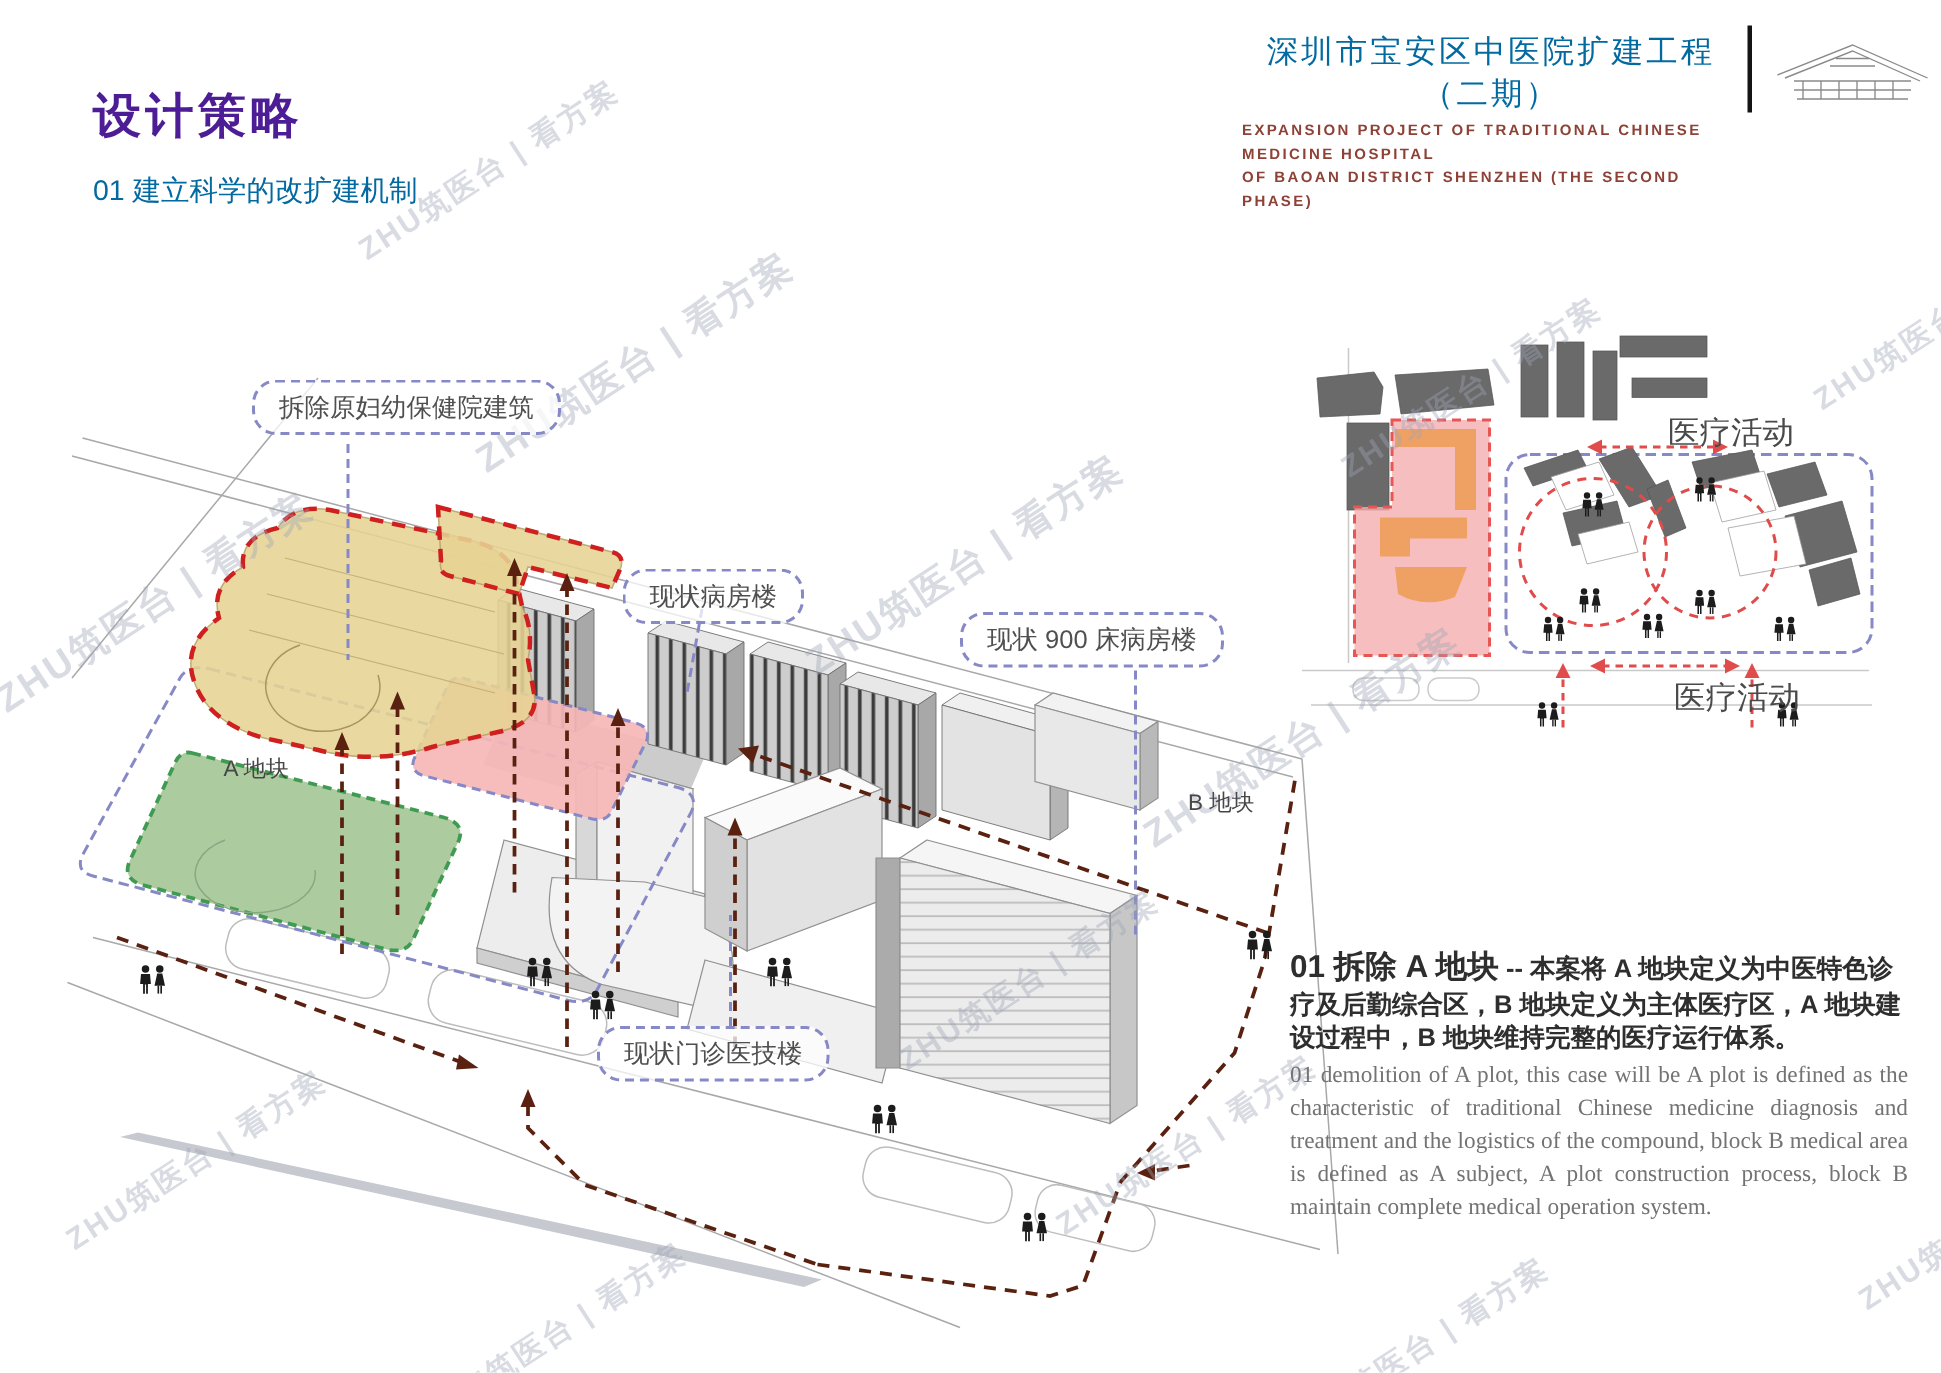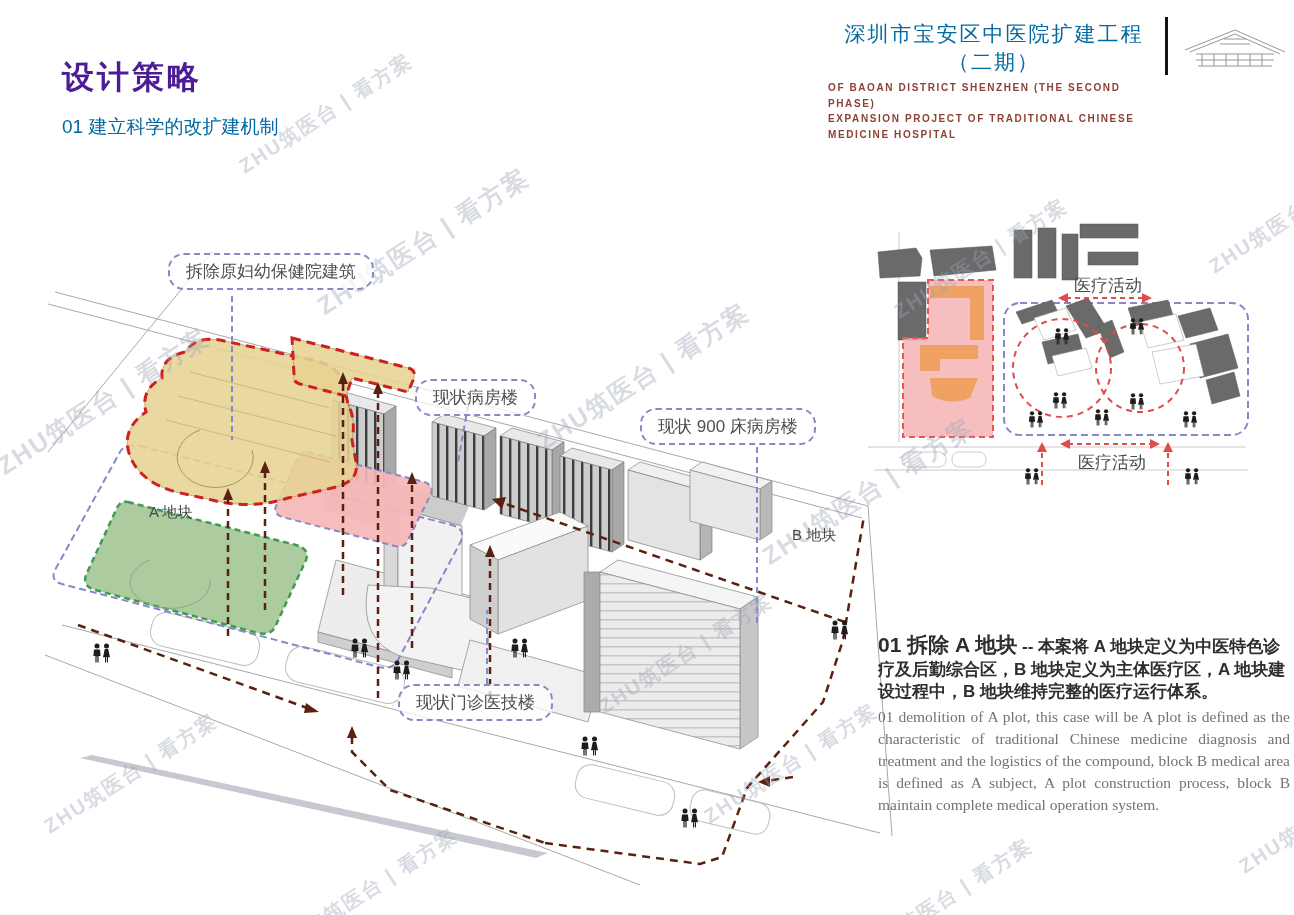--- a/index.html
+++ b/index.html
@@ -29,23 +29,23 @@
   .sec-cn{font-size:32px;font-weight:bold;color:#4c1d95;letter-spacing:3px;}
   .sec-en{font-size:19px;font-weight:bold;color:#383838;letter-spacing:7px;padding-bottom:4px;}
   .sec-sub{margin-top:14px;font-size:19px;color:#0369a1;}
   
   .callout{
     position:absolute;border:2px dashed #8689c6;border-radius:16px;
     padding:5px 16px;font-size:17px;color:#4f4f4f;background:rgba(255,255,255,0.75);
     white-space:nowrap;
   }
   .plot-label{position:absolute;font-size:15px;color:#474747;white-space:nowrap;margin-left:44px;}
-  .mini-label{position:absolute;font-size:17px;color:#4a4a4a;white-space:nowrap;}
+  .mini-label{position:absolute;font-size:21px;color:#4a4a4a;white-space:nowrap;margin-left:38px;}
   
-  .desc{position:absolute;left:878px;top:631px;width:412px;}
+  .desc{position:absolute;left:860px;top:631px;width:412px;}
   .desc-cn{margin:0;font-size:17px;font-weight:bold;color:#2e2e2e;line-height:1.32;}
   .desc-cn .h{font-size:21px;}
   .desc-en{margin:2px 0 0 0;font-family:"Liberation Serif","DejaVu Serif",serif;
     font-size:15.5px;color:#737373;line-height:1.42;text-align:justify;}
 </style>
 </head>
 <body>
 
 <svg id="drawing" class="layer" width="1294" height="915" viewBox="0 0 1294 915">
   <defs>
@@ -289,22 +289,22 @@
   <span class="wm small" style="left:270px;top:875px">ZHU筑医台 | 看方案</span>
   <span class="wm small" style="left:845px;top:885px">ZHU筑医台 | 看方案</span>
   <span class="wm small" style="left:30px;top:760px">ZHU筑医台 | 看方案</span>
 </div>
 
 <div id="content" class="layer">
 
   <div class="hdr">
     <div class="hdr-cn">深圳市宝安区中医院扩建工程（二期）</div>
     <div class="hdr-en">
+      <div>EXPANSION PROJECT OF TRADITIONAL CHINESE MEDICINE HOSPITAL</div>
       <div>OF BAOAN DISTRICT SHENZHEN (THE SECOND PHASE)</div>
-      <div>EXPANSION PROJECT OF TRADITIONAL CHINESE MEDICINE HOSPITAL</div>
     </div>
   </div>
   <div class="hdr-bar"></div>
   <svg class="hdr-logo" width="110" height="56" viewBox="0 0 110 56">
     <g stroke="#8a8a8a" stroke-width="0.9" fill="none">
       <path d="M5,30 L55,10 L105,32"></path>
         <path d="M10,32 L55,14 L100,34"></path>
       <path d="M16,34 H94"></path>
         <path d="M16,40 H94"></path>
         <path d="M18,46 H92"></path>

